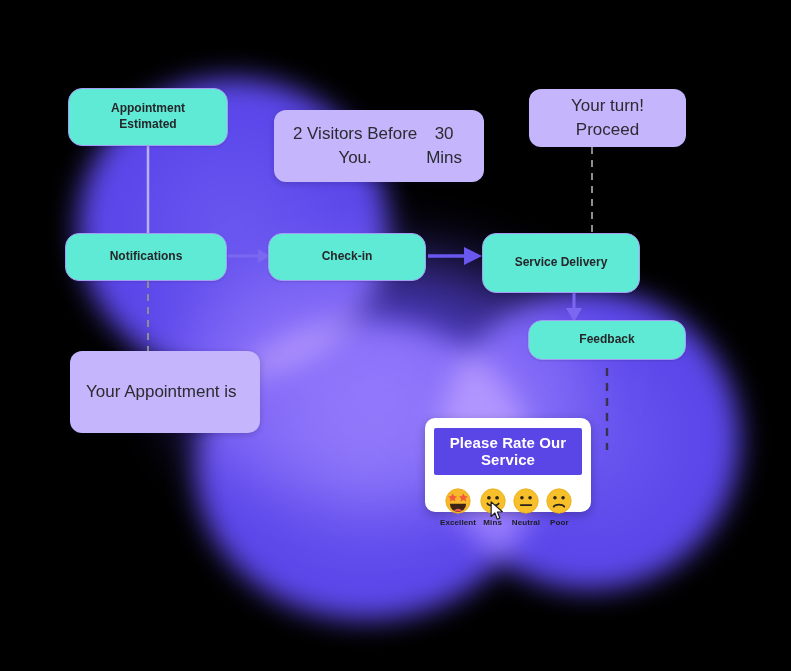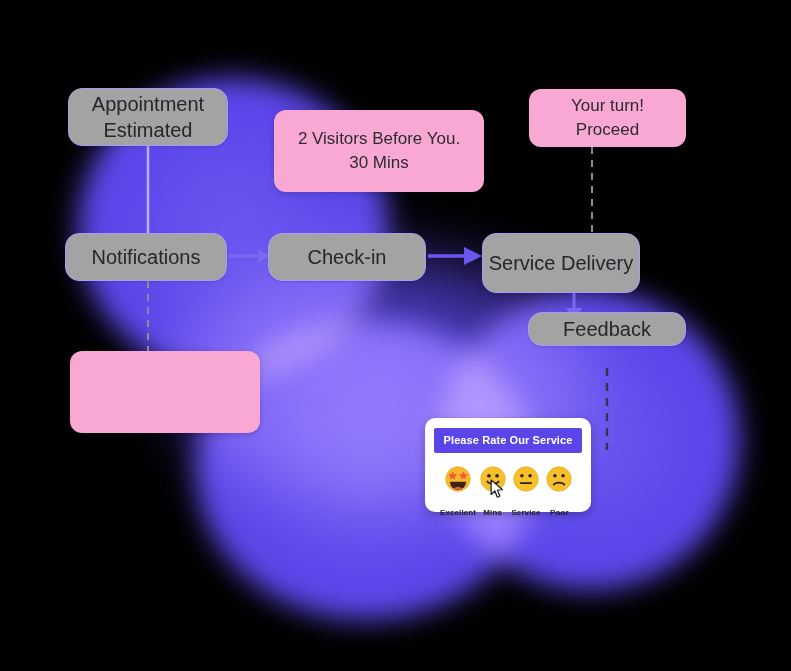--- a/index.html
+++ b/index.html
@@ -17,34 +17,35 @@
     filter:blur(14px);
     mix-blend-mode:screen;
   }
 
   
   #lines{ position:absolute; inset:0; }
 
   
   .node{
     position:absolute;
-    background:#a3a3a3;
+    background:#5eead4;
     border:1.5px solid #a79cf5;
     border-radius:14px;
     color:#26262b;
-    font-size:20px;
+    font-size:12px;
     line-height:1.3;
     display:flex; align-items:center; justify-content:center;
     text-align:center;
     box-shadow:0 1px 2px rgba(40,20,90,.18);
+    font-weight:bold;
   }
   
   .card{
     position:absolute;
-    background:#f9a8d4;
+    background:#c4b5fd;
     border-radius:12px;
     color:#2b2b30;
     font-size:17px;
     line-height:1.42;
     padding:12px 16px;
     display:flex; align-items:center;
     box-shadow:0 2px 6px rgba(20,10,50,.20);
   }
   .card.center{ text-align:center; justify-content:center; }
   .card.left{ text-align:left; justify-content:flex-start; }
@@ -54,38 +55,38 @@
     position:absolute;
     background:#fff;
     border-radius:10px;
     box-shadow:0 3px 10px rgba(20,10,50,.30);
     padding:10px 9px 12px 9px;
   }
   #rate-header{
     background:#5a46e6;
     color:#fff;
     font-weight:bold;
-    font-size:11px;
+    font-size:15px;
     letter-spacing:.1px;
     text-align:center;
     padding:6px 0 7px 0;
     border-radius:2px;
   }
   #rate-options{
     display:flex; justify-content:space-between;
     margin:13px 6px 0 6px;
   }
   .rate-opt{
     display:flex; flex-direction:column; align-items:center;
     width:36px; position:relative;
   }
   .face{ width:26px; height:26px; }
   .rate-label{
     font-size:8px; font-weight:bold; color:#1c1c22;
-    margin-top:16px; letter-spacing:.1px; white-space:nowrap;
+    margin-top:4px; letter-spacing:.1px; white-space:nowrap;
   }
   #cursor{ position:absolute; left:14px; top:13px; width:15px; height:20px; }
 </style>
 </head>
 <body>
 
 <div id="stage">
 
   <div>
 
@@ -138,34 +139,35 @@
   </div>
 
   <div class="node" style="left:268px; top:233px; width:158px; height:48px;">
     <span>Check-in</span>
   </div>
 
   <div class="node" style="left:482px; top:233px; width:158px; height:60px;">
     <span>Service Delivery</span>
   </div>
 
-  <div class="node" style="left:528px; top:312px; width:158px; height:34px;">
+  <div class="node" style="left:528px; top:320px; width:158px; height:40px;">
     <span>Feedback</span>
   </div>
 
-  <div class="card center" style="left:274px; top:110px; width:210px; height:82px; flex-direction:column; justify-content:center;">
+  <div class="card center" style="left:274px; top:110px; width:210px; height:72px; flex-direction:row; justify-content:center;">
     <span>2 Visitors Before You.</span>
     <span>30 Mins</span>
   </div>
 
   <div class="card center" style="left:529px; top:89px; width:157px; height:58px; flex-direction:column; justify-content:center; padding:10px 12px;">
     <span>Your turn! Proceed</span>
   </div>
 
   <div class="card left" style="left:70px; top:351px; width:190px; height:82px; flex-direction:column; align-items:flex-start; justify-content:center;">
+    <span>Your Appointment is</span>
   </div>
 
   <div id="feedback-widget" style="left:425px; top:418px; width:166px; height:94px;">
     <div id="rate-header">Please Rate Our Service</div>
     <div id="rate-options">
 
       <div class="rate-opt">
         <svg class="face" viewBox="0 0 32 32">
           <circle cx="16" cy="16" r="15" fill="#f7b92b"></circle>
           <circle cx="16" cy="16" r="15" fill="none" stroke="#e9a818" stroke-width="1"></circle>
@@ -192,21 +194,21 @@
       </div>
 
       <div class="rate-opt">
         <svg class="face" viewBox="0 0 32 32">
           <circle cx="16" cy="16" r="15" fill="#f7c02b"></circle>
           <circle cx="16" cy="16" r="15" fill="none" stroke="#e9ad18" stroke-width="1"></circle>
           <circle cx="11" cy="12" r="2.2" fill="#2b2318"></circle>
           <circle cx="21" cy="12" r="2.2" fill="#2b2318"></circle>
           <line x1="9.5" y1="21" x2="22.5" y2="21" stroke="#2b2318" stroke-width="2.2" stroke-linecap="round"></line>
         </svg>
-        <span class="rate-label">Service</span>
+        <span class="rate-label">Neutral</span>
       </div>
 
       <div class="rate-opt">
         <svg class="face" viewBox="0 0 32 32">
           <circle cx="16" cy="16" r="15" fill="#f7c02b"></circle>
           <circle cx="16" cy="16" r="15" fill="none" stroke="#e9ad18" stroke-width="1"></circle>
           <circle cx="11" cy="12" r="2.2" fill="#2b2318"></circle>
           <circle cx="21" cy="12" r="2.2" fill="#2b2318"></circle>
           <path d="M9.5 23c1.6-3.4 11.4-3.4 13 0" fill="none" stroke="#2b2318" stroke-width="2.2" stroke-linecap="round"></path>
         </svg>

